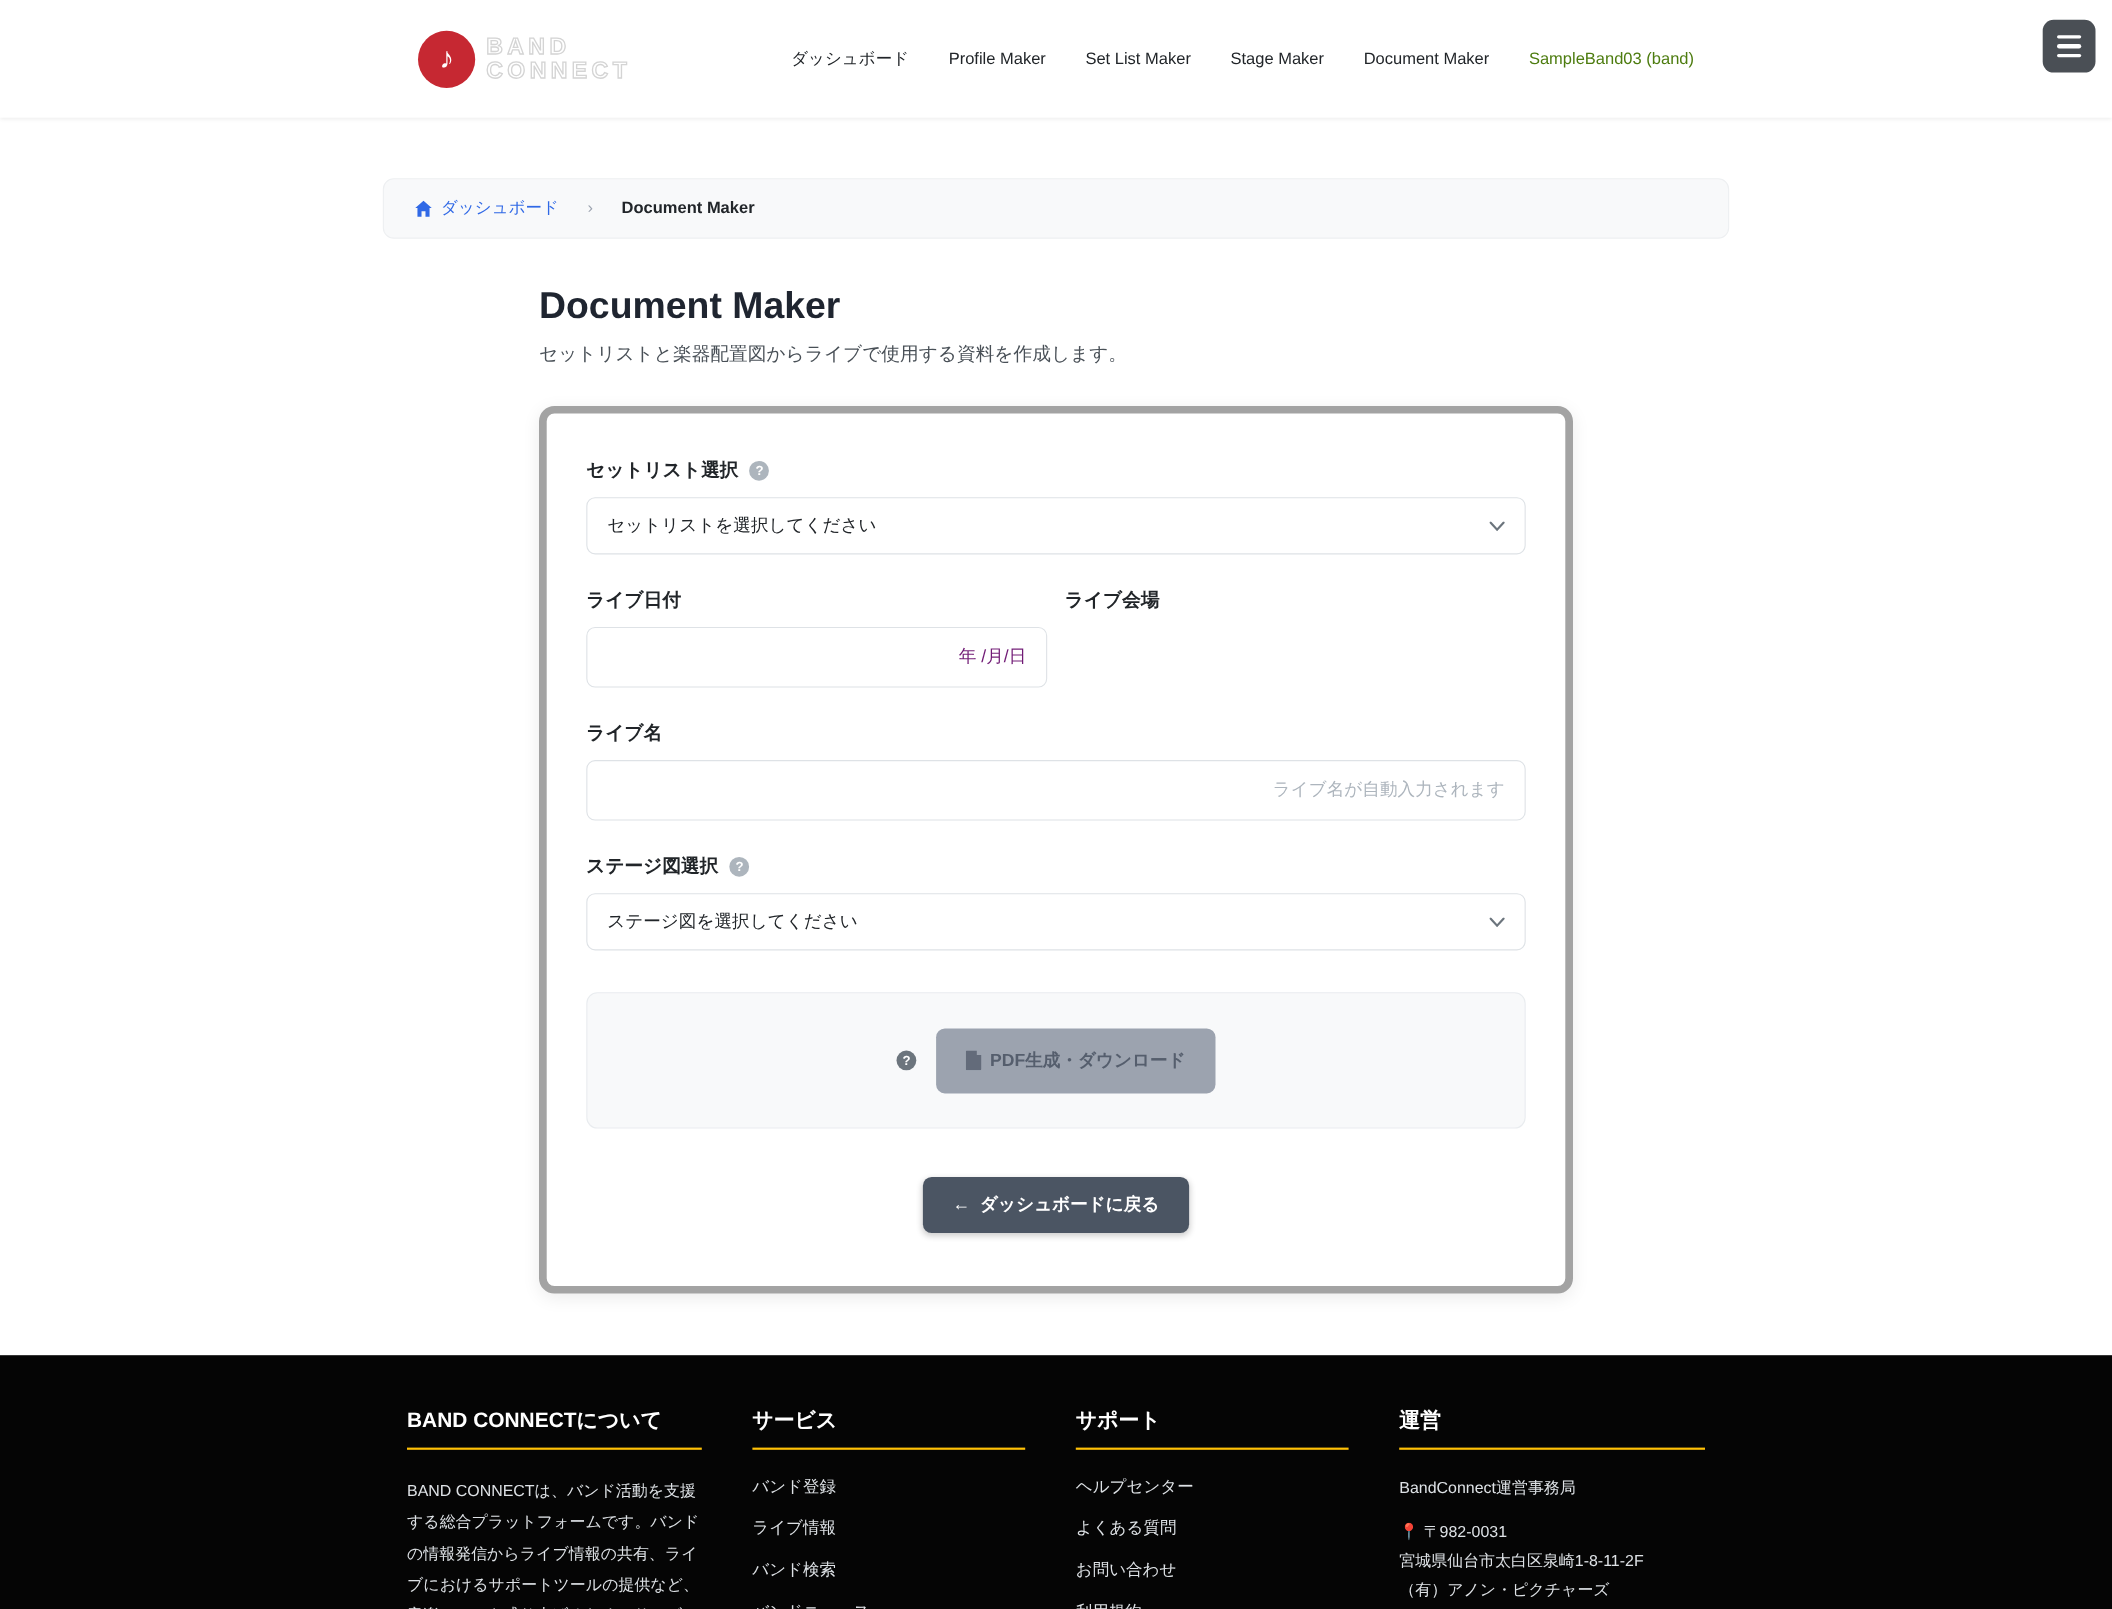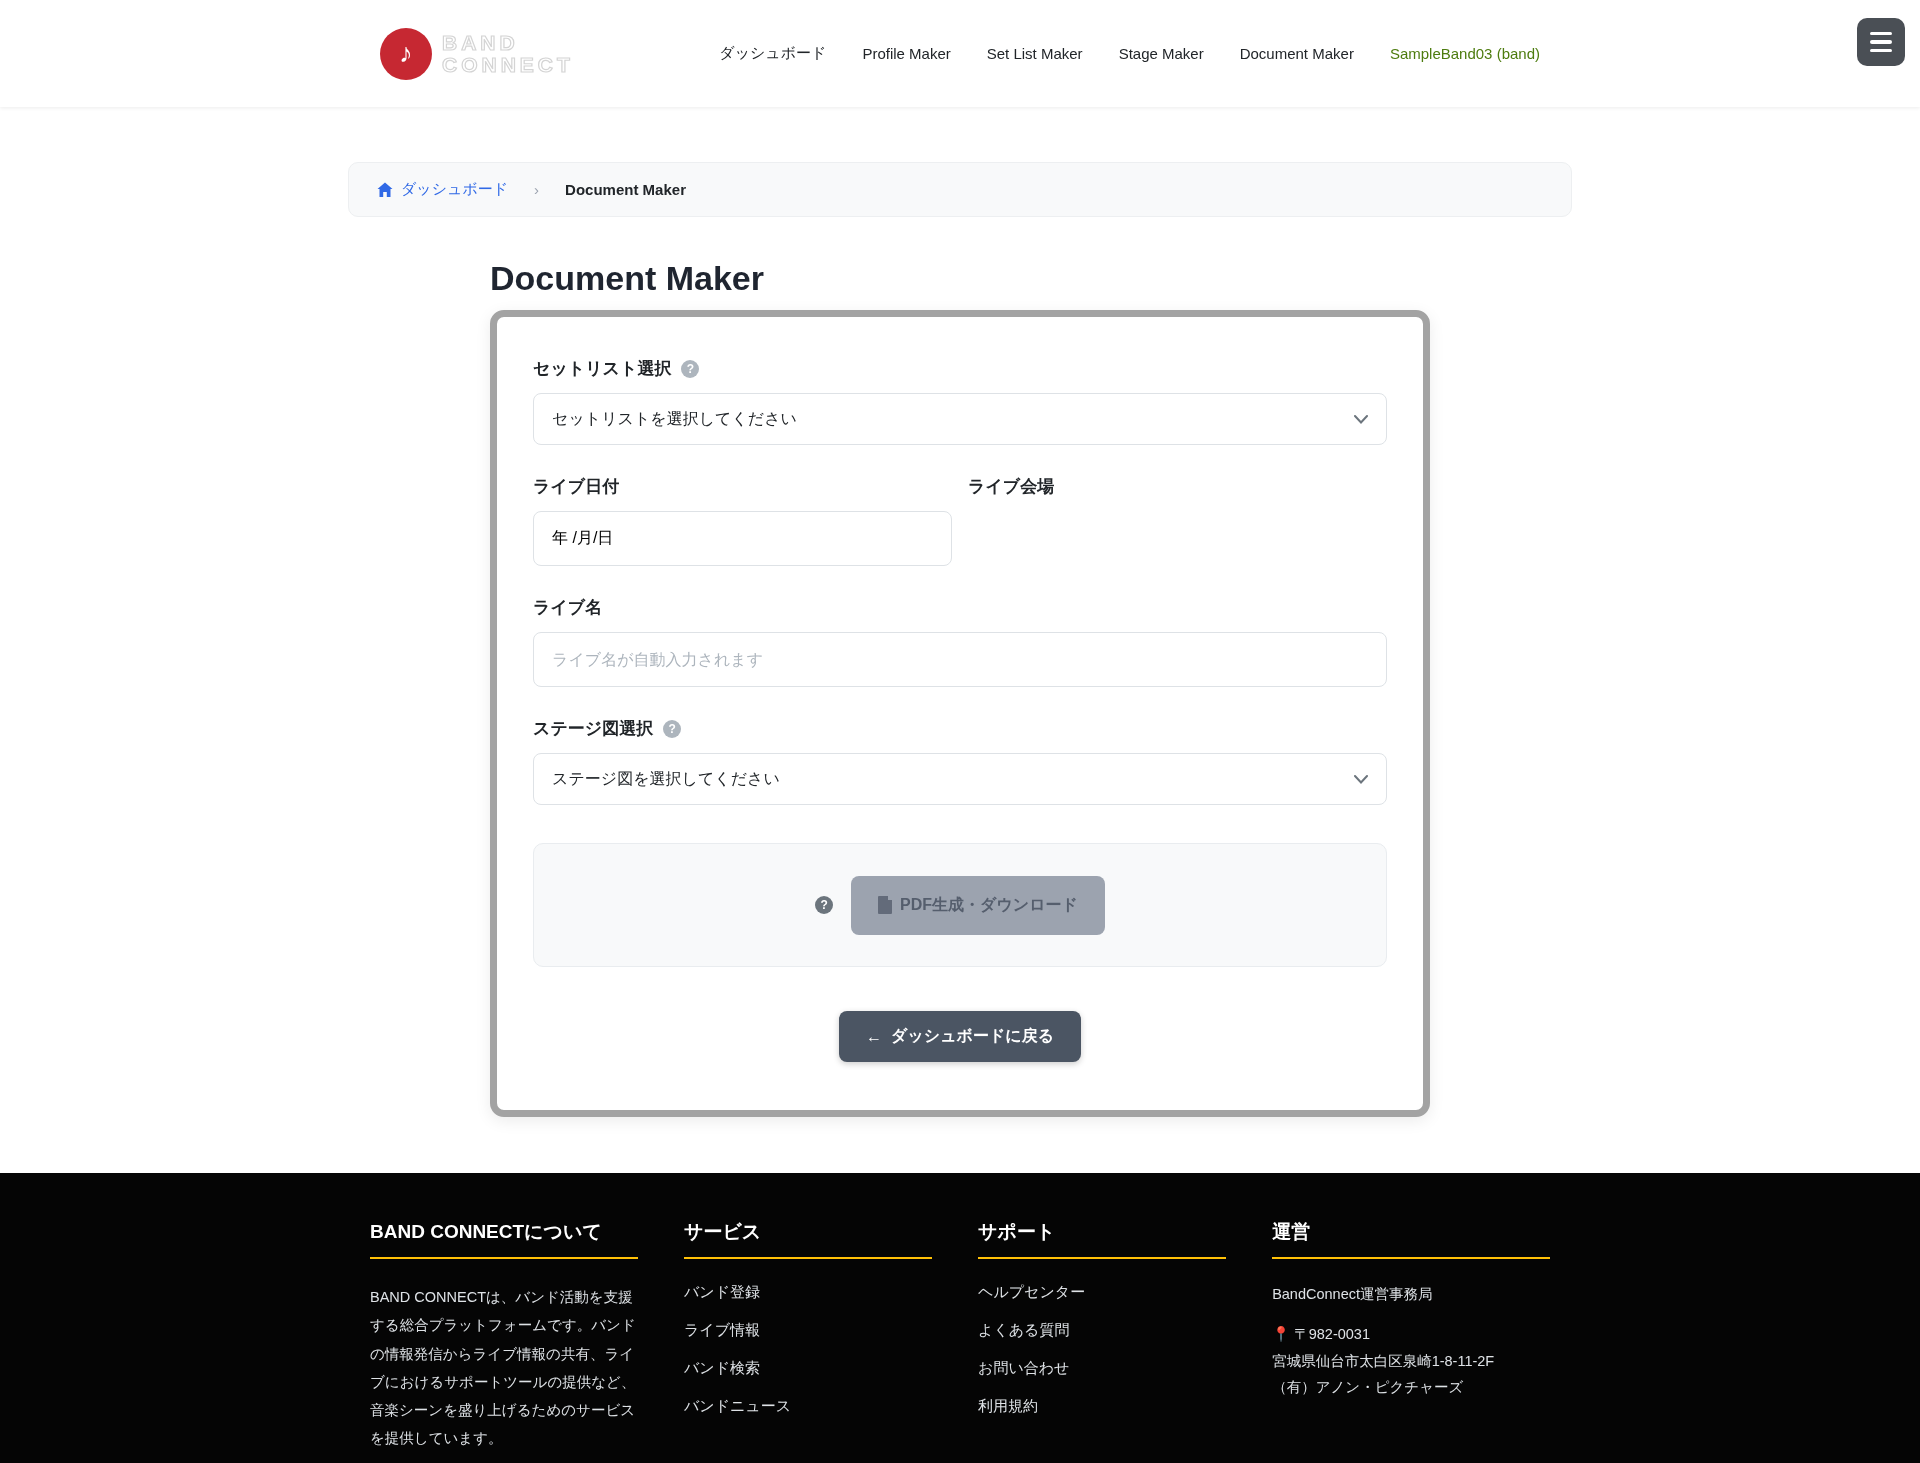--- a/index.html
+++ b/index.html
@@ -68,22 +68,23 @@
     cursor:pointer; flex:0 0 auto;
   }
   .select {
     width:100%; height:52px; border:1px solid #dee2e6; border-radius:8px; background:#fff;
     display:flex; align-items:center; justify-content:space-between;
     padding:0 18px; font-size:16px; color:#212529; cursor:pointer;
   }
   .chevron { color:#6c757d; }
   input.text {
     width:100%; height:55px; border:1px solid #dee2e6; border-radius:8px;
-    padding:0 18px; font-size:16px; color:#000000; outline:none;
+    padding:0 18px; font-size:16px; color:#701a75; outline:none;
     font-family:"Liberation Sans","DejaVu Sans",sans-serif;
+    text-align:right;
   }
   input.text::placeholder { color:#adb5bd; }
   .row2 { display:grid; grid-template-columns:1fr 1fr; gap:16px; }
 
   .pdf-panel {
     background:#f8f9fa; border:1px solid #e9ecef; border-radius:10px; height:124px;
     display:flex; align-items:center; justify-content:center; gap:18px; margin:38px 0 0;
   }
   .help-dark { background:#6c757d; }
   .pdf-btn {
@@ -152,20 +153,21 @@
       </svg>
       <span>ダッシュボード</span>
     </a>
     <span class="bc-sep">›</span>
     <span class="bc-current">Document Maker</span>
   </div>
 </div>
 
 <main class="main-wrap">
   <h1 class="page-title">Document Maker</h1>
+  <p class="page-subtitle">セットリストと楽器配置図からライブで使用する資料を作成します。</p>
 
   <section class="card">
 
     <div class="field">
       <div class="field-label">
         <span>セットリスト選択</span>
         <span class="help">?</span>
       </div>
       <div class="select" role="combobox">
         <span>セットリストを選択してください</span>

